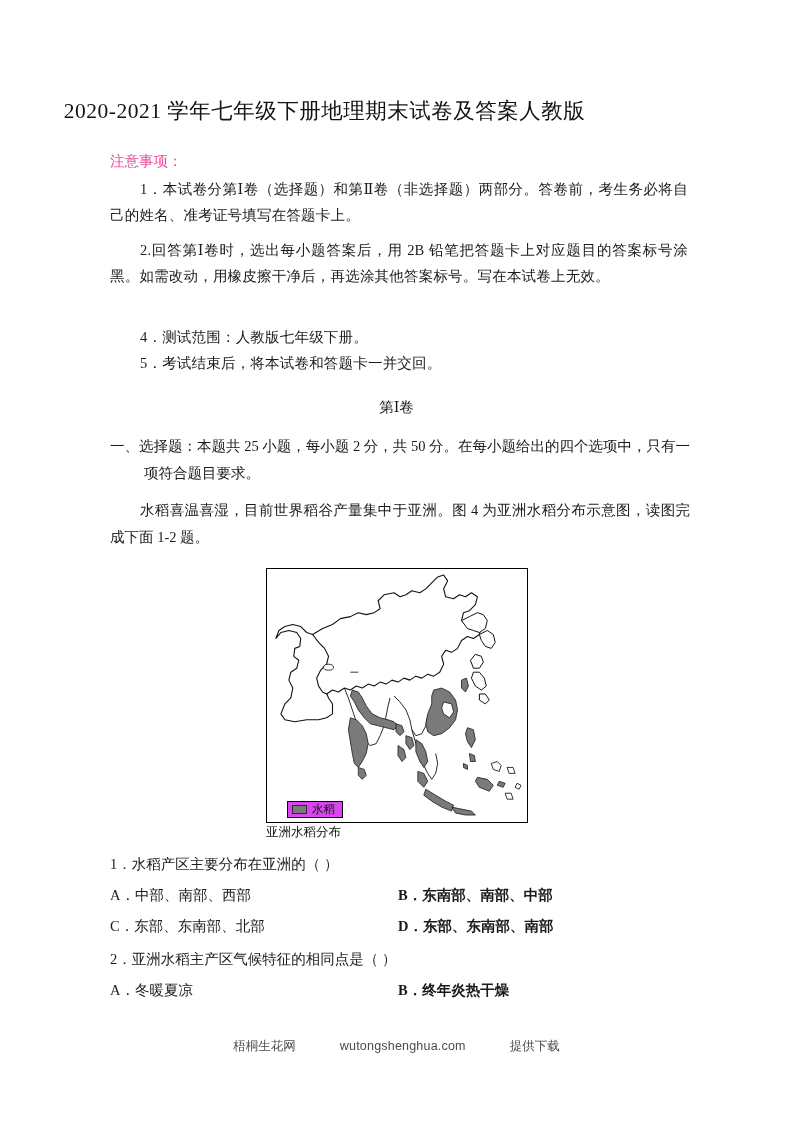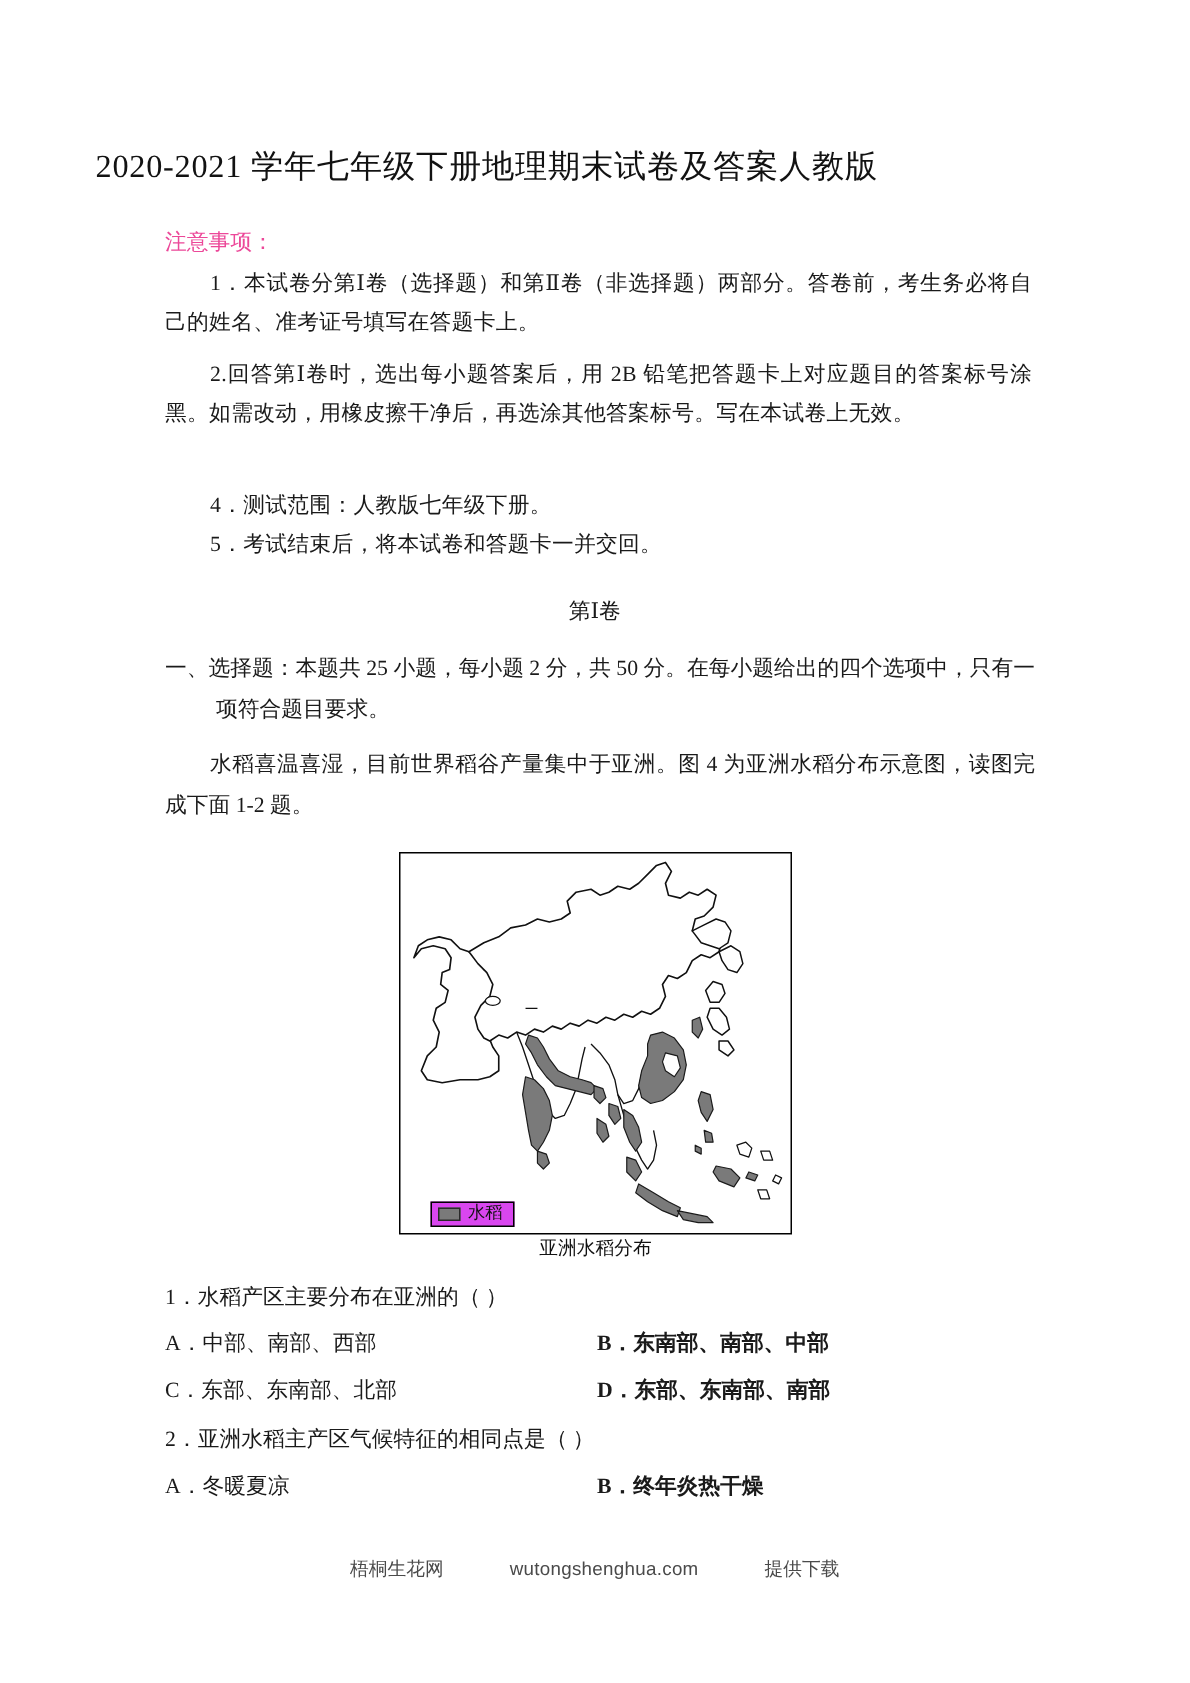--- a/index.html
+++ b/index.html
@@ -133,21 +133,21 @@
   }
   .legend-text {
     font-size: 11.5px;
     font-family: "Liberation Sans", "DejaVu Sans", sans-serif;
     color: #111;
   }
   .fig-caption {
     position: absolute;
     left: 266px; top: 824px;
     width: 262px;
-    text-align: center;
+    text-align: left;
     font-size: 12.5px;
     font-family: "Liberation Sans", "DejaVu Sans", sans-serif;
     color: #111;
   }
 
   
   .question {
     position: absolute;
     left: 110px;
     font-size: 14.5px;

